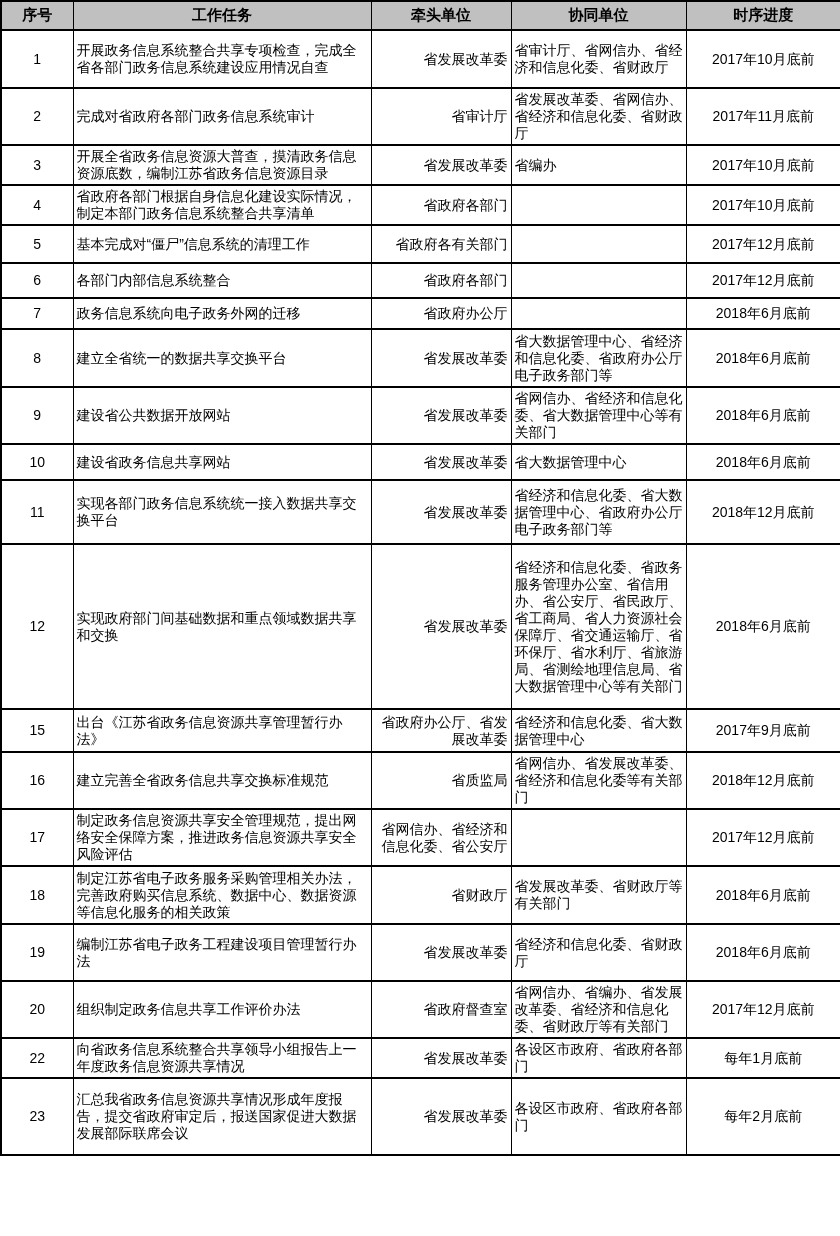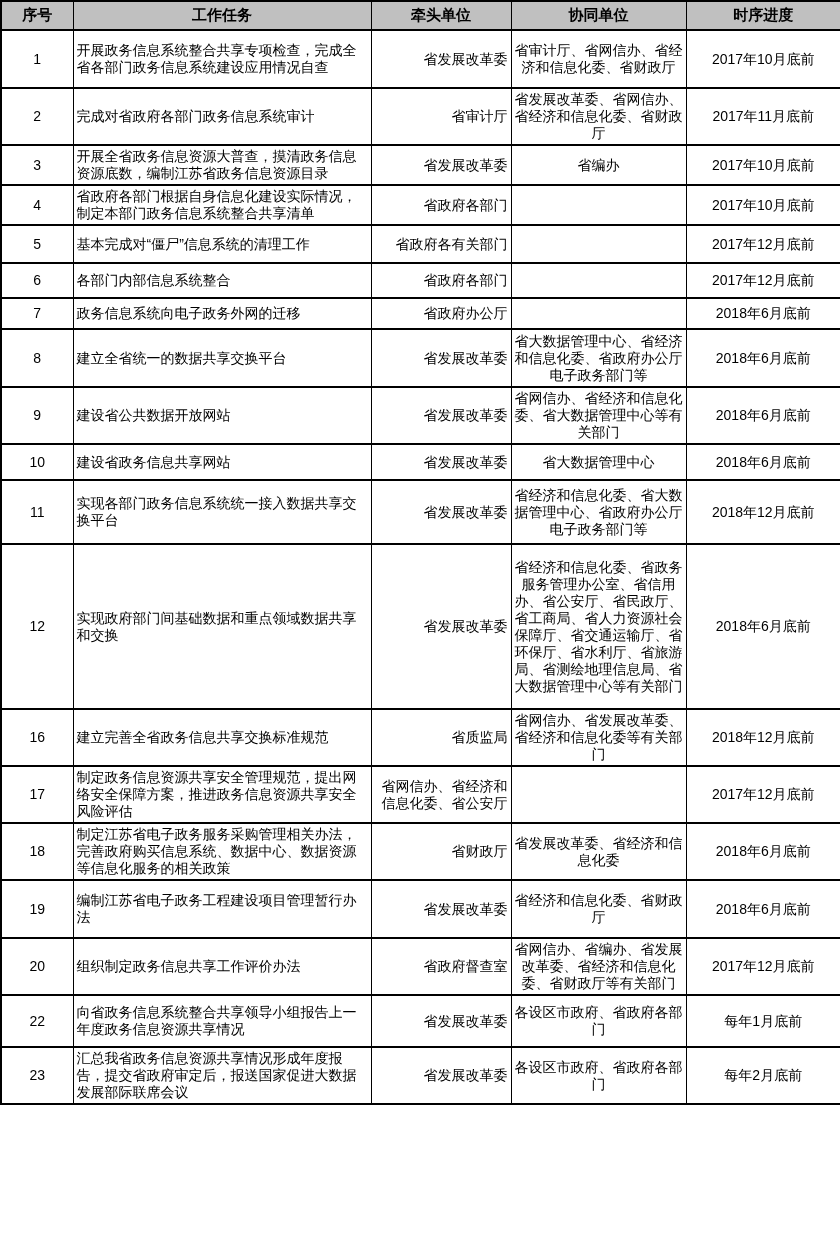--- a/index.html
+++ b/index.html
@@ -34,21 +34,21 @@
     border-bottom-width: 2px;
     vertical-align: middle;
     padding: 2px 3px;
     line-height: 17px;
     word-break: break-all;
     overflow-wrap: break-word;
   }
   .task-table td.c-no   { text-align: center; }
   .task-table td.c-task { text-align: left; }
   .task-table td.c-lead { text-align: right; }
-  .task-table td.c-collab { text-align: center; }
+  .task-table td.c-collab { text-align: left; }
   .task-table td.c-time { text-align: center; white-space: nowrap; }
 
   thead tr { height: 28px; margin-left: 20px; }
   tbody tr:nth-child(1)  { height: 58px; }
   tbody tr:nth-child(2)  { height: 49px; }
   tbody tr:nth-child(3)  { height: 34px; }
   tbody tr:nth-child(4)  { height: 35px; }
   tbody tr:nth-child(5)  { height: 38px; }
   tbody tr:nth-child(6)  { height: 35px; }
   tbody tr:nth-child(7)  { height: 31px; }
@@ -168,38 +168,45 @@
     <td class="c-time">2018年12月底前</td>
   </tr>
       <tr>
     <td class="c-no">12</td>
     <td class="c-task">实现政府部门间基础数据和重点领域数据共享和交换</td>
     <td class="c-lead">省发展改革委</td>
     <td class="c-collab">省经济和信息化委、省政务服务管理办公室、省信用办、省公安厅、省民政厅、省工商局、省人力资源社会保障厅、省交通运输厅、省环保厅、省水利厅、省旅游局、省测绘地理信息局、省大数据管理中心等有关部门</td>
     <td class="c-time">2018年6月底前</td>
   </tr>
       <tr>
+    <td class="c-no">15</td>
+    <td class="c-task">出台《江苏省政务信息资源共享管理暂行办法》</td>
+    <td class="c-lead">省政府办公厅、省发展改革委</td>
+    <td class="c-collab">省经济和信息化委、省大数据管理中心</td>
+    <td class="c-time">2017年9月底前</td>
+  </tr>
+      <tr>
     <td class="c-no">16</td>
     <td class="c-task">建立完善全省政务信息共享交换标准规范</td>
     <td class="c-lead">省质监局</td>
     <td class="c-collab">省网信办、省发展改革委、省经济和信息化委等有关部门</td>
     <td class="c-time">2018年12月底前</td>
   </tr>
       <tr>
     <td class="c-no">17</td>
     <td class="c-task">制定政务信息资源共享安全管理规范，提出网络安全保障方案，推进政务信息资源共享安全风险评估</td>
     <td class="c-lead">省网信办、省经济和信息化委、省公安厅</td>
     <td class="c-collab"></td>
     <td class="c-time">2017年12月底前</td>
   </tr>
       <tr>
     <td class="c-no">18</td>
     <td class="c-task">制定江苏省电子政务服务采购管理相关办法，完善政府购买信息系统、数据中心、数据资源等信息化服务的相关政策</td>
     <td class="c-lead">省财政厅</td>
-    <td class="c-collab">省发展改革委、省经济和信息化委</td>
+    <td class="c-collab">省发展改革委、省财政厅等有关部门</td>
     <td class="c-time">2018年6月底前</td>
   </tr>
       <tr>
     <td class="c-no">19</td>
     <td class="c-task">编制江苏省电子政务工程建设项目管理暂行办法</td>
     <td class="c-lead">省发展改革委</td>
     <td class="c-collab">省经济和信息化委、省财政厅</td>
     <td class="c-time">2018年6月底前</td>
   </tr>
       <tr>

